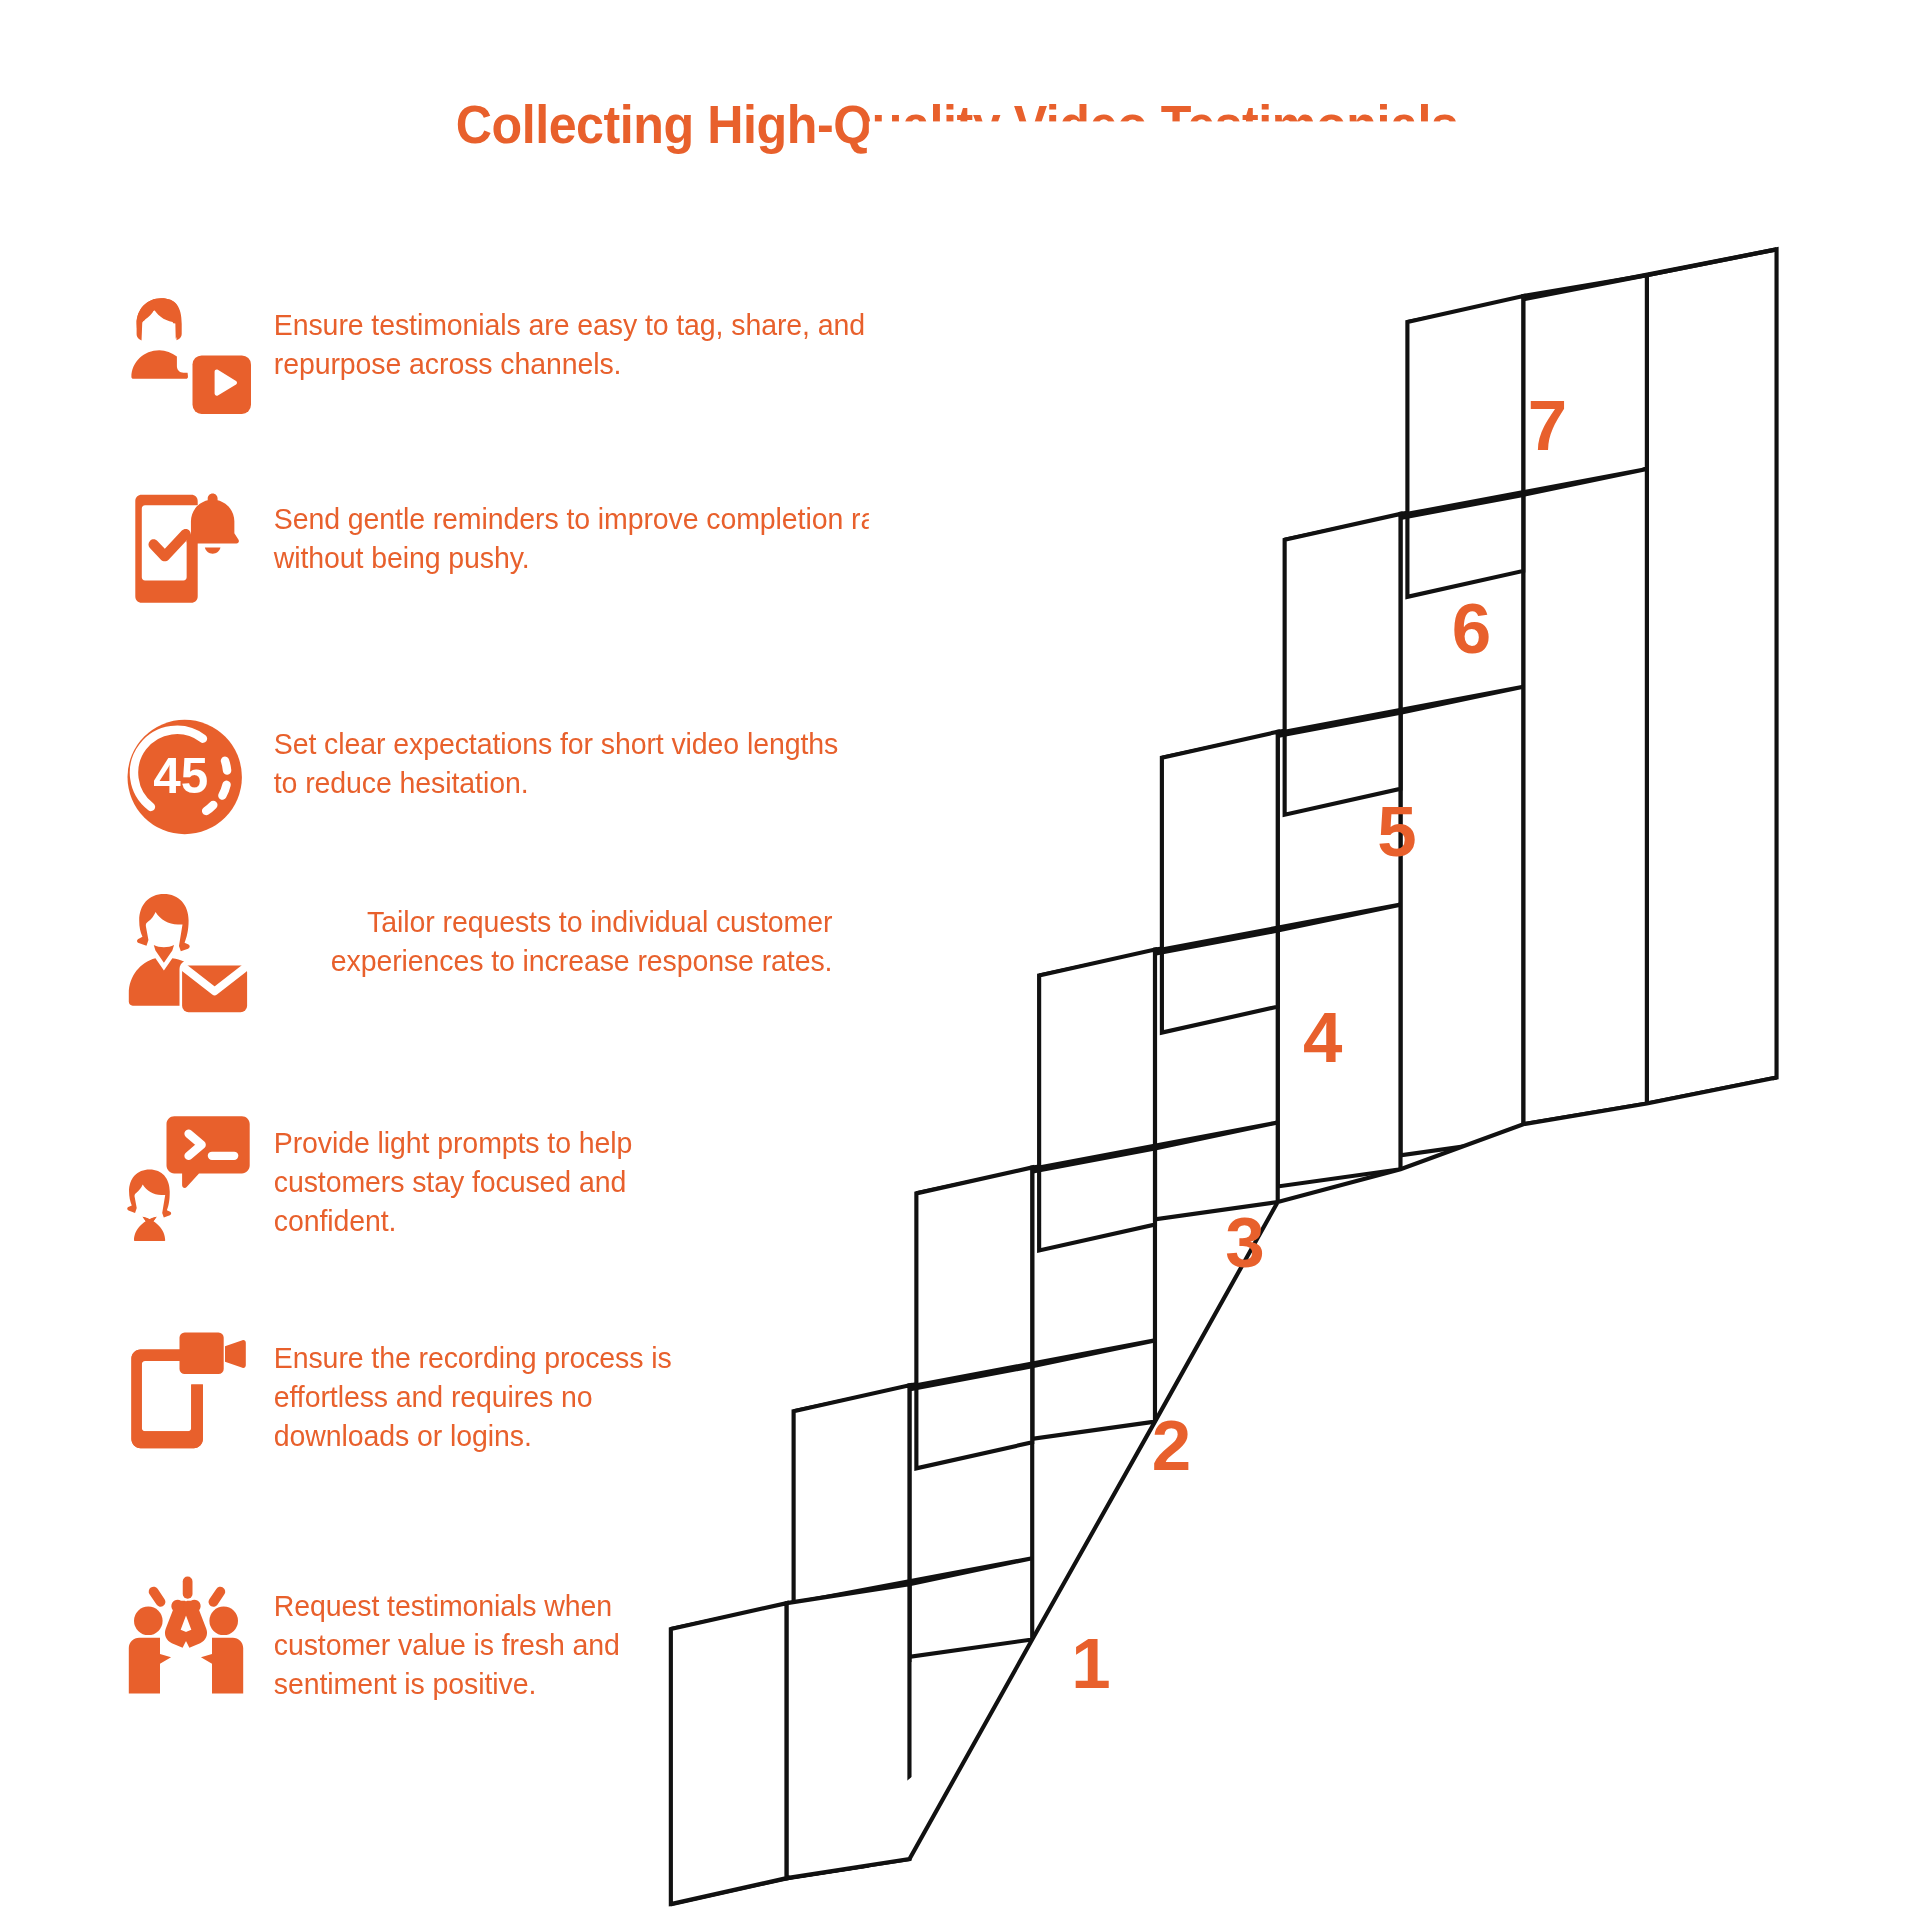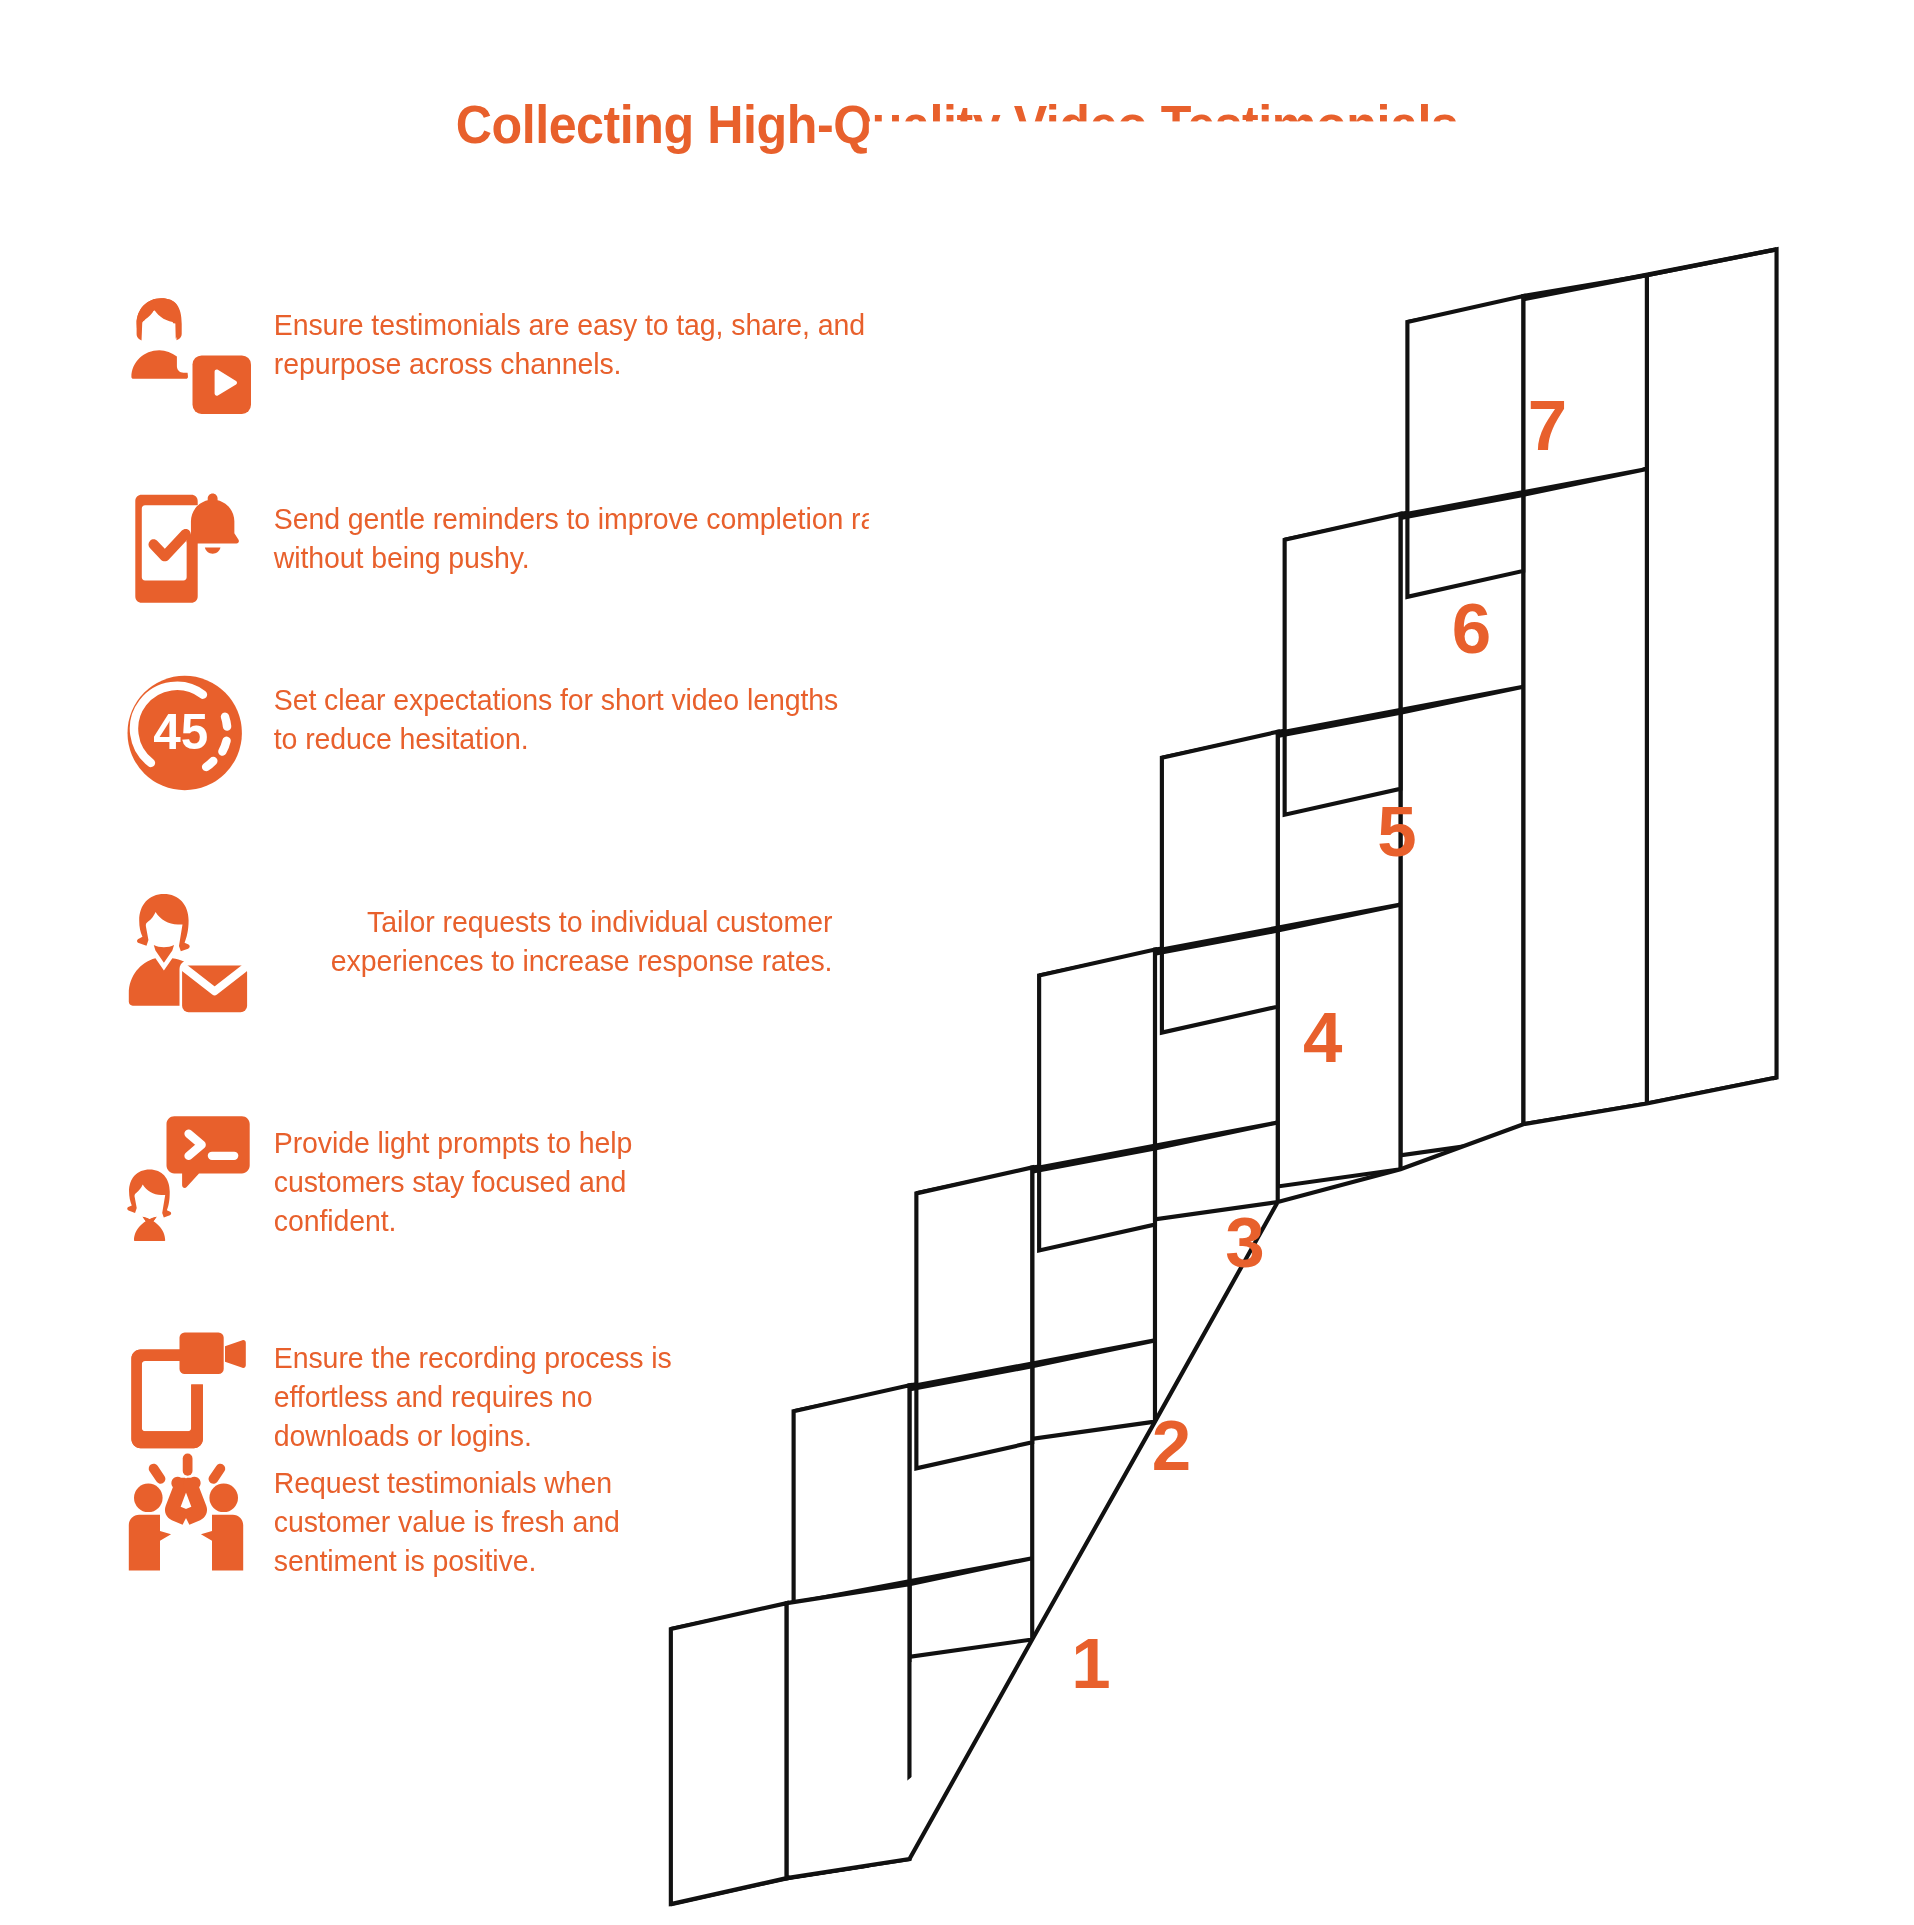--- a/index.html
+++ b/index.html
@@ -57,25 +57,25 @@
     line-height:1.30;
     font-weight:400;
     letter-spacing:-0.1px;
     transform:scaleX(.95);
     transform-origin:0 0;
   }
 
   
   #row-0{top:8px;}    #row-0 .textwrap{width:700px;}
   #row-1{top:202px;}  #row-1 .textwrap{width:709px;}
-  #row-2{top:383px;}  #row-2 .textwrap{width:605px;}
+  #row-2{top:427px;}  #row-2 .textwrap{width:605px;}
   #row-3{top:605px;text-align:right;}  #row-3 .textwrap{width:588px;}
   #row-4{top:826px;}  #row-4 .textwrap{width:502px;}
   #row-5{top:1041px;} #row-5 .textwrap{width:458px;}
-  #row-6{top:1166px;} #row-6 .textwrap{width:406px;}
+  #row-6{top:1289px;} #row-6 .textwrap{width:406px;}
 
   
   .stairs{
     position:absolute;
     left:899px;top:156px;
     width:1003px;height:1643px;
   }
   .stairs svg{display:block;width:100%;height:100%;}
   .face{fill:#ffffff;stroke:#111111;stroke-width:4.2;stroke-linejoin:miter;}
   .num{

